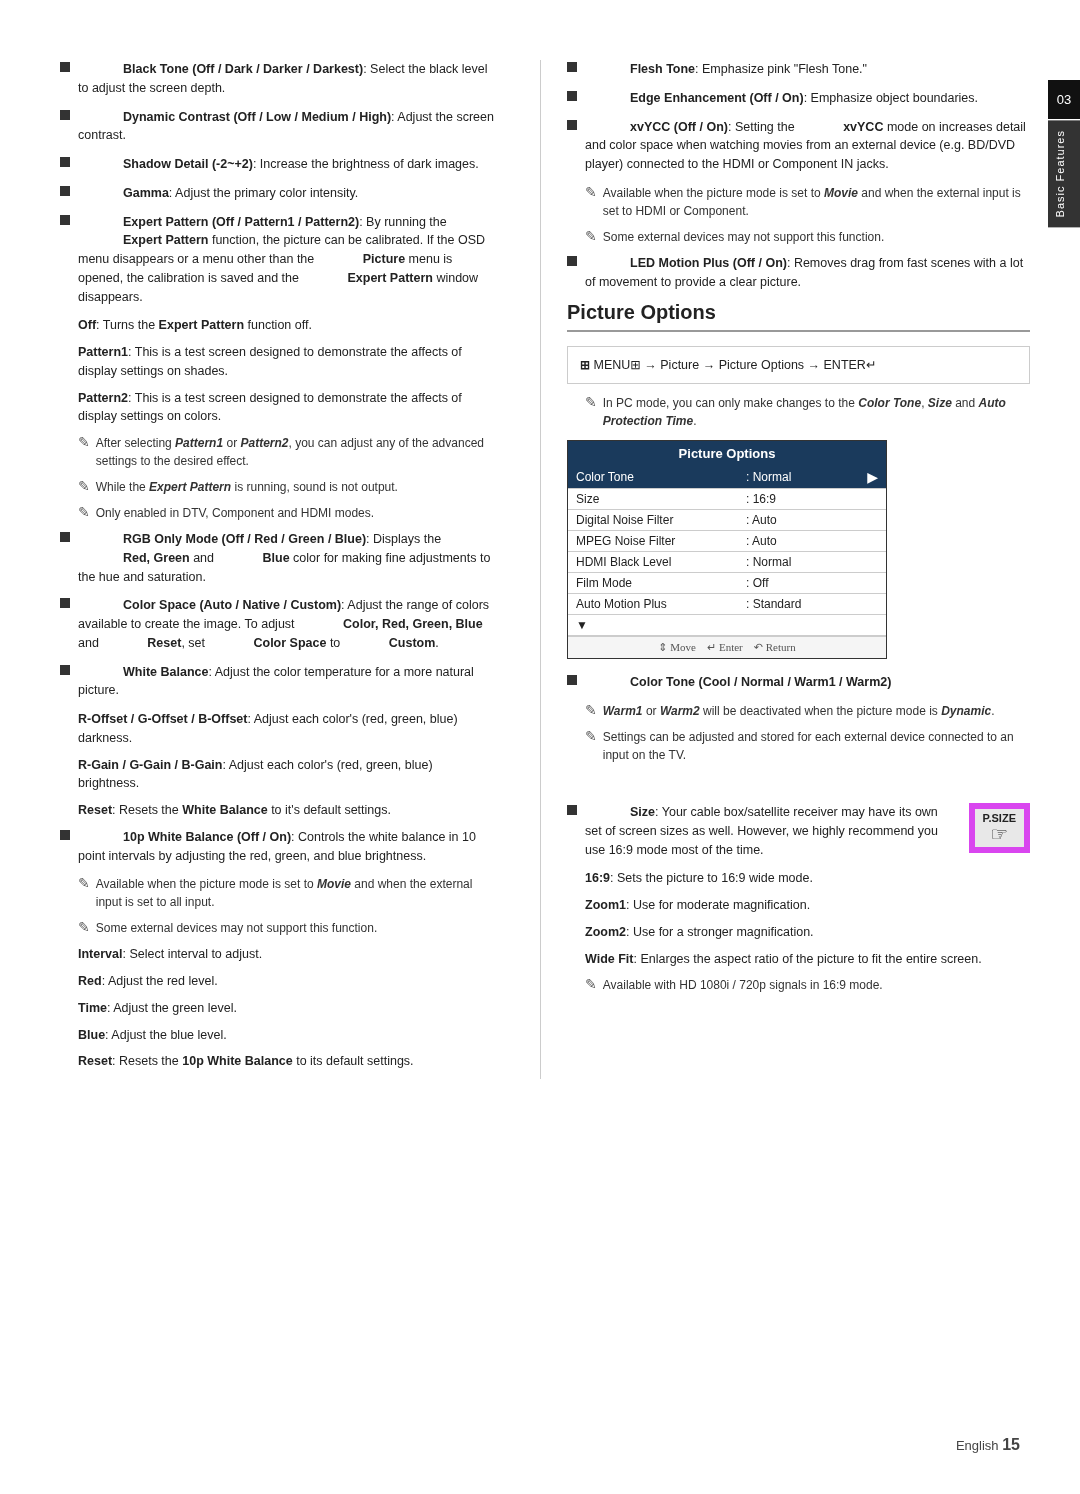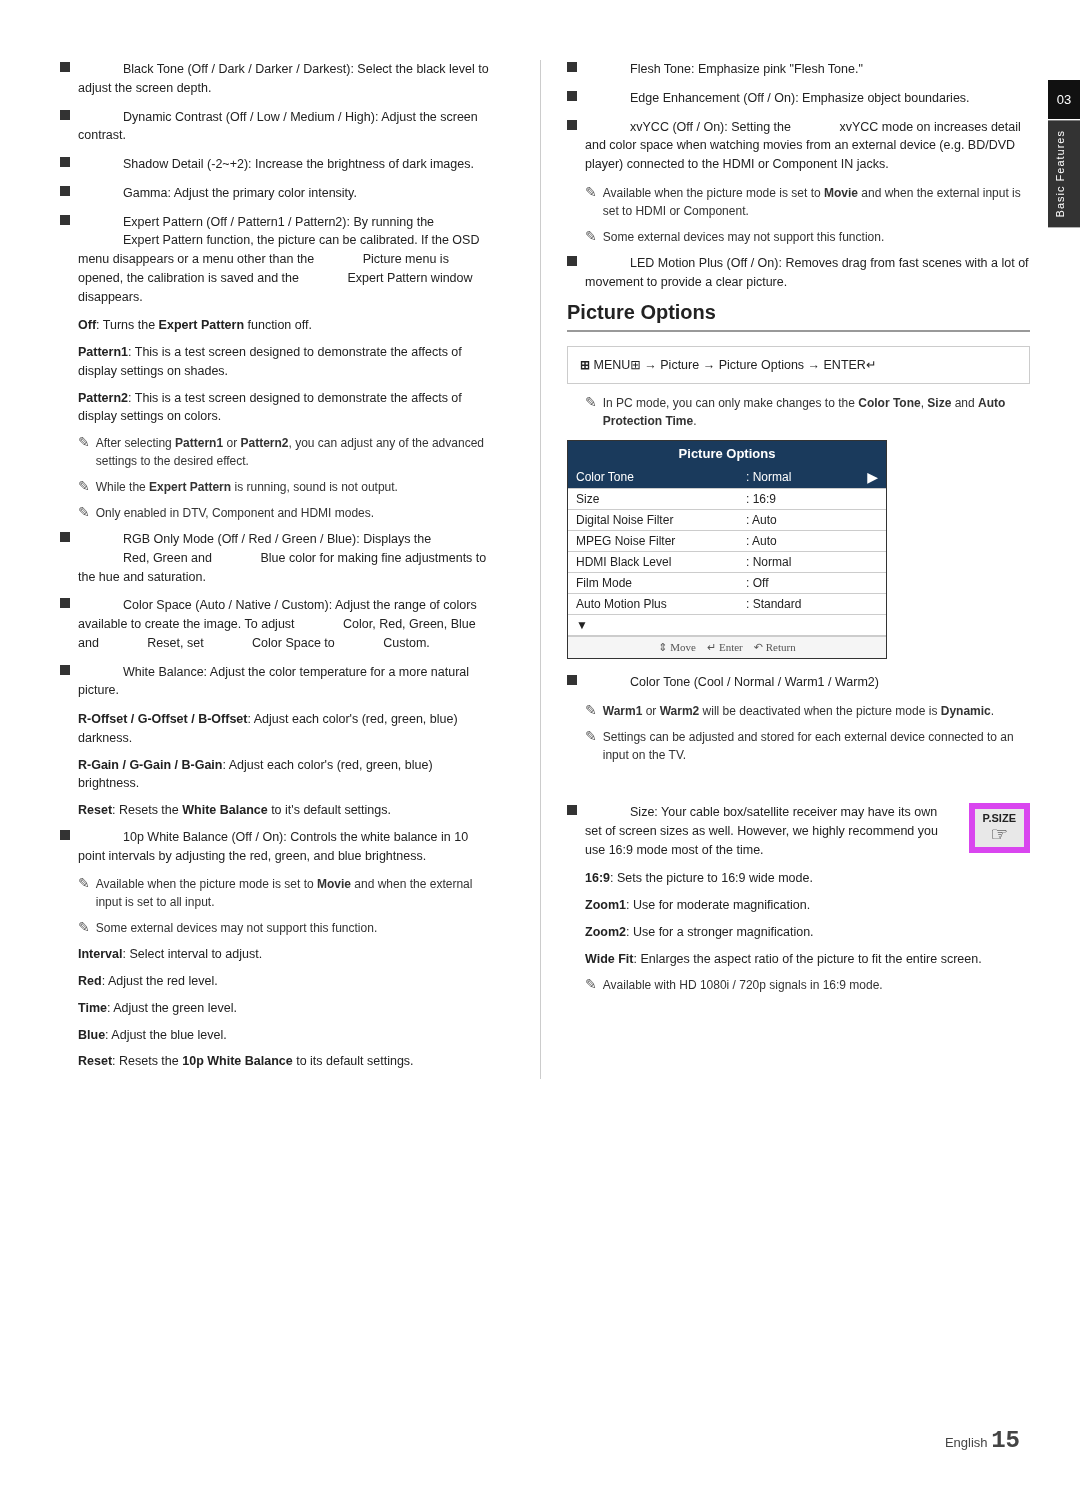--- a/index.html
+++ b/index.html
@@ -70,21 +70,21 @@
       width: 10px;
       height: 10px;
       background: #333;
       flex-shrink: 0;
       margin-top: 2px;
     }
     .bullet-text {
       font-size: 12.5px;
       line-height: 1.5;
     }
-    .bullet-text b { font-weight: normal; padding-left: 45px; }
+    .bullet-text b { font-weight: bold; padding-left: 45px; }
 
     
     .sub-para {
       margin-left: 18px;
       margin-bottom: 8px;
       font-size: 12.5px;
       line-height: 1.5;
     }
     .sub-para b { font-weight: bold; }
 
@@ -100,21 +100,21 @@
       font-size: 14px;
       flex-shrink: 0;
       margin-top: 0px;
       color: #555;
     }
     .note-text {
       font-size: 12px;
       line-height: 1.5;
       color: #333;
     }
-    .note-text b { font-weight: bold; }
+    .note-text b { font-weight: bold; font-style: italic; }
 
     
     .section-heading {
       font-size: 20px;
       font-weight: bold;
       border-bottom: 2px solid #999;
       padding-bottom: 6px;
       margin-bottom: 14px;
       margin-top: 4px;
     }
@@ -402,14 +402,14 @@
 
     <div class="note-item">
       <span class="note-icon">✎</span>
       <span class="note-text">Available with HD 1080i / 720p signals in 16:9 mode.</span>
     </div>
 
   </div>
 </div>
 
 <div class="page-footer">
-  <span>English</span>&nbsp;<span style="font-size:24px; font-weight:bold;font-family:Liberation Mono, monospace;">15</span>
+  <span>English</span>&nbsp;<span style="font-size:16px; font-weight:bold;">15</span>
 </div>
 
 </body></html>

